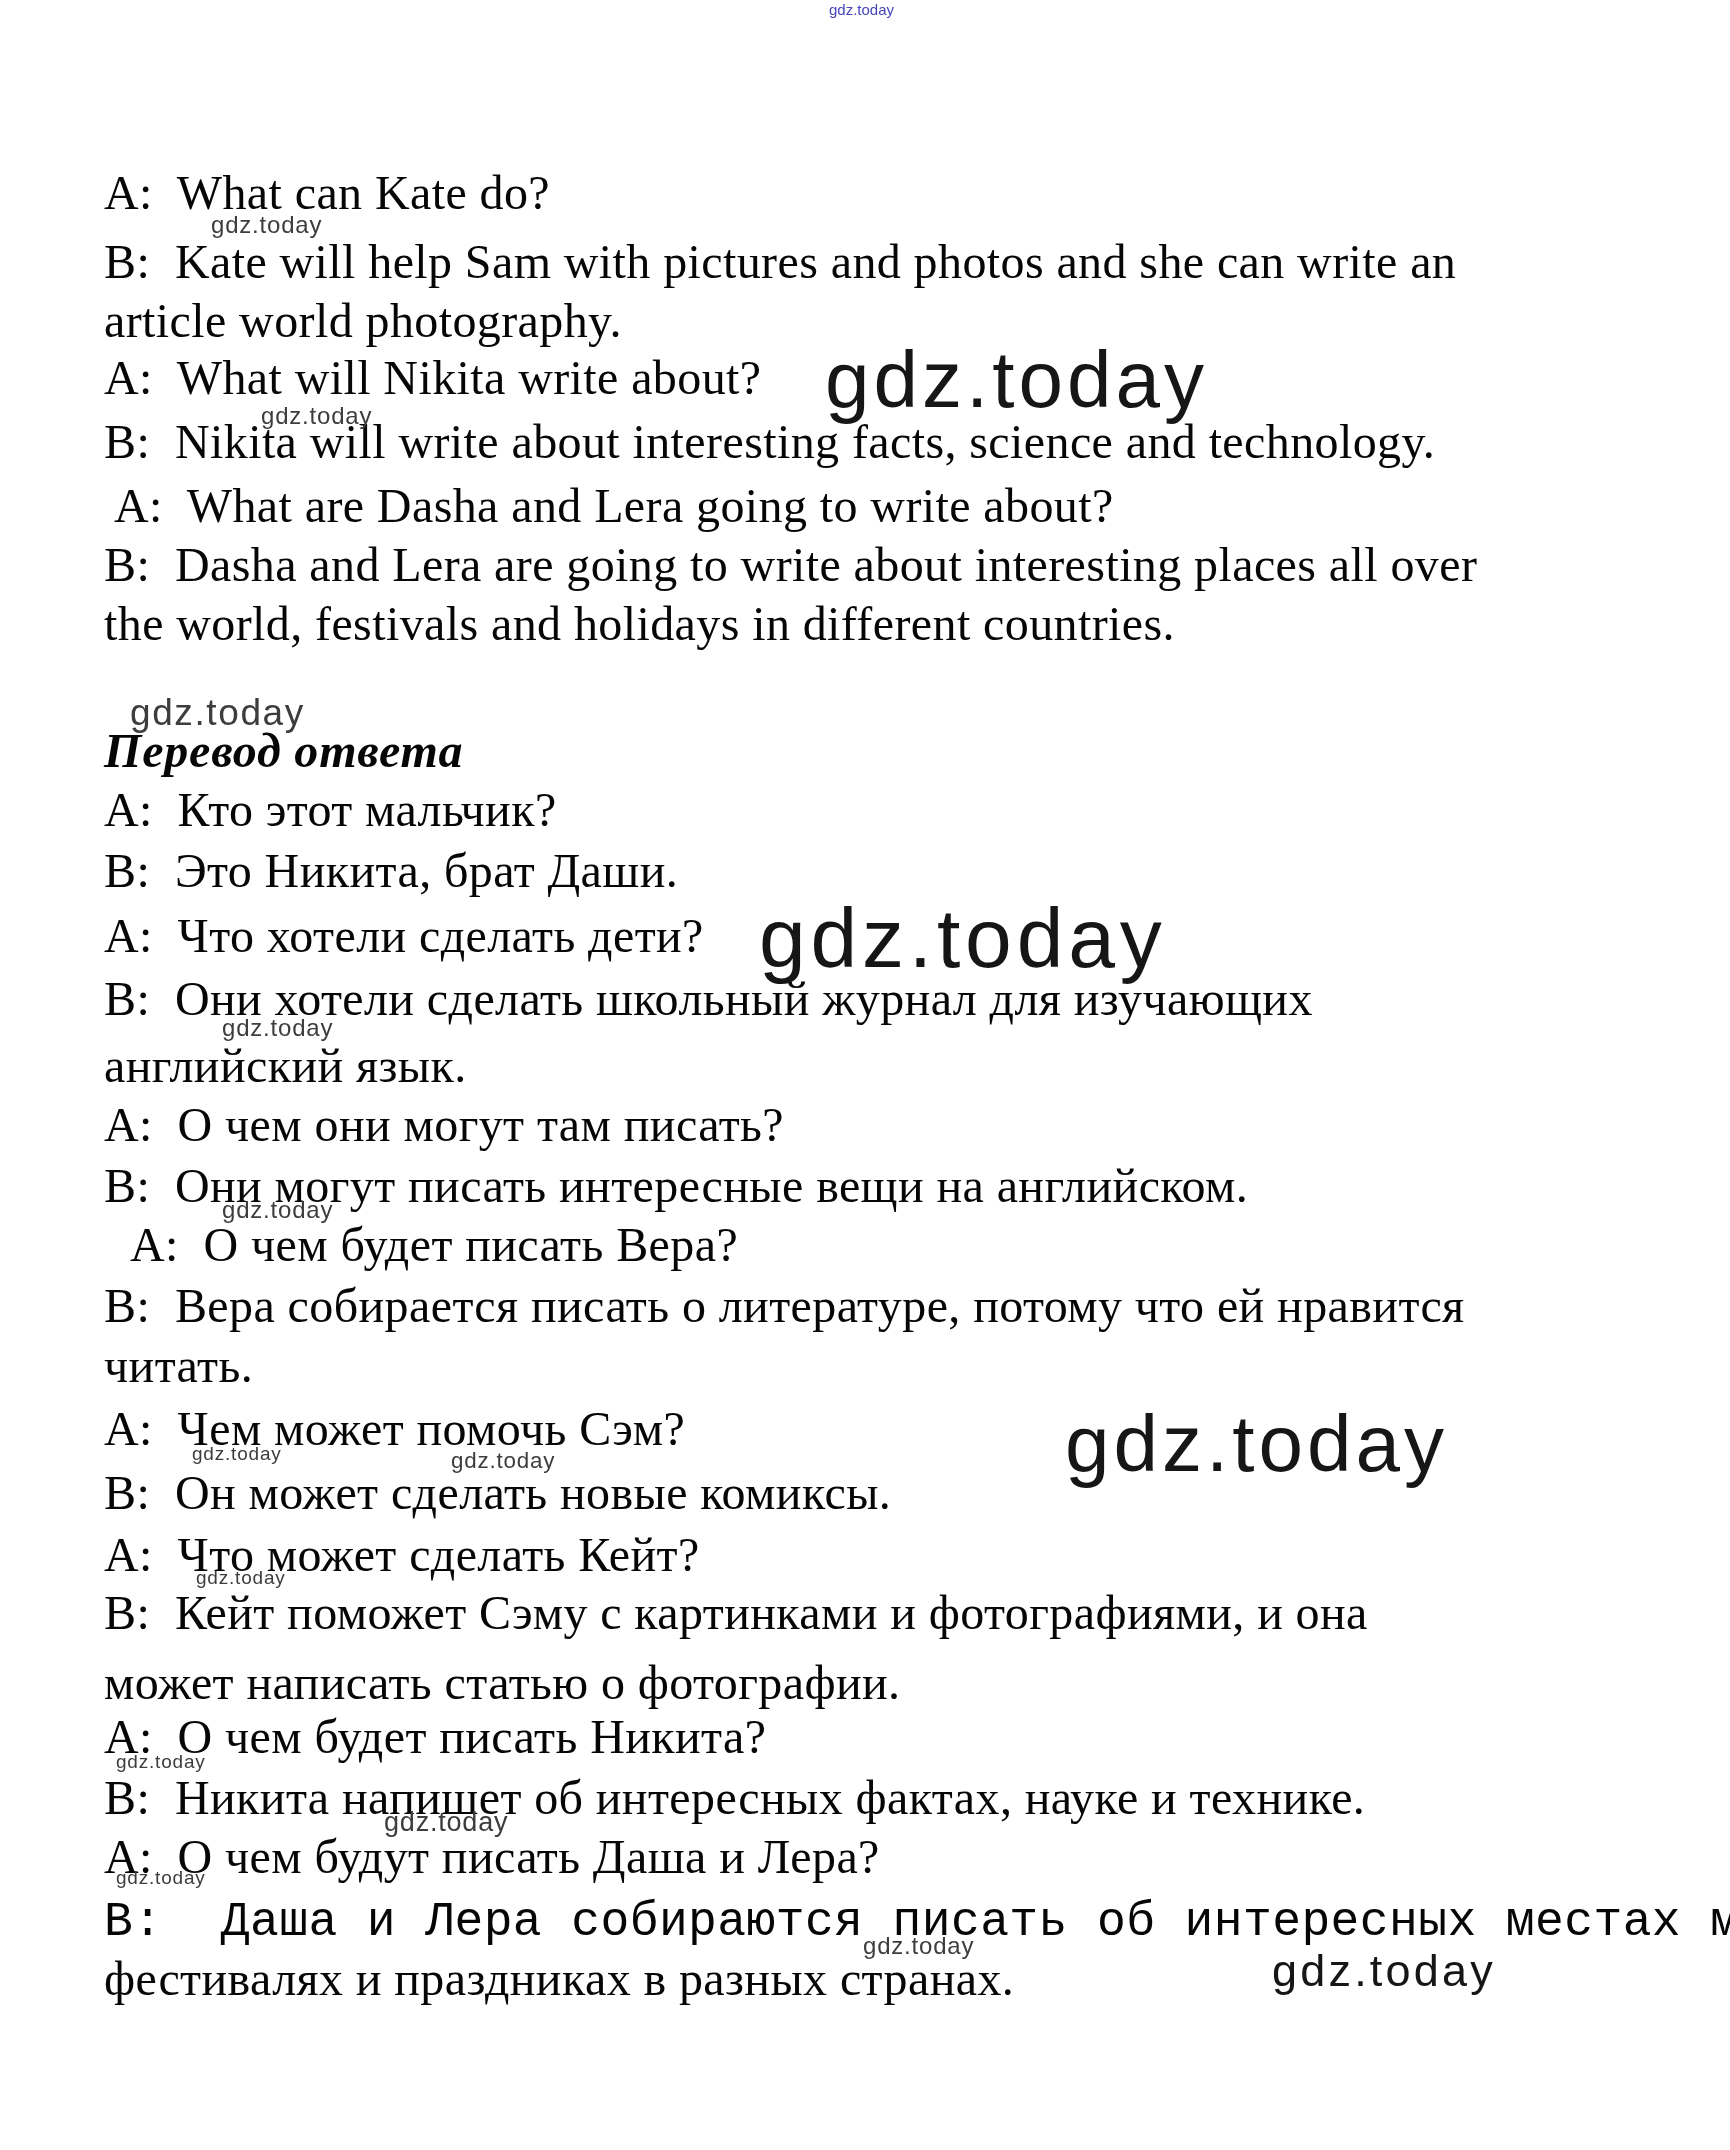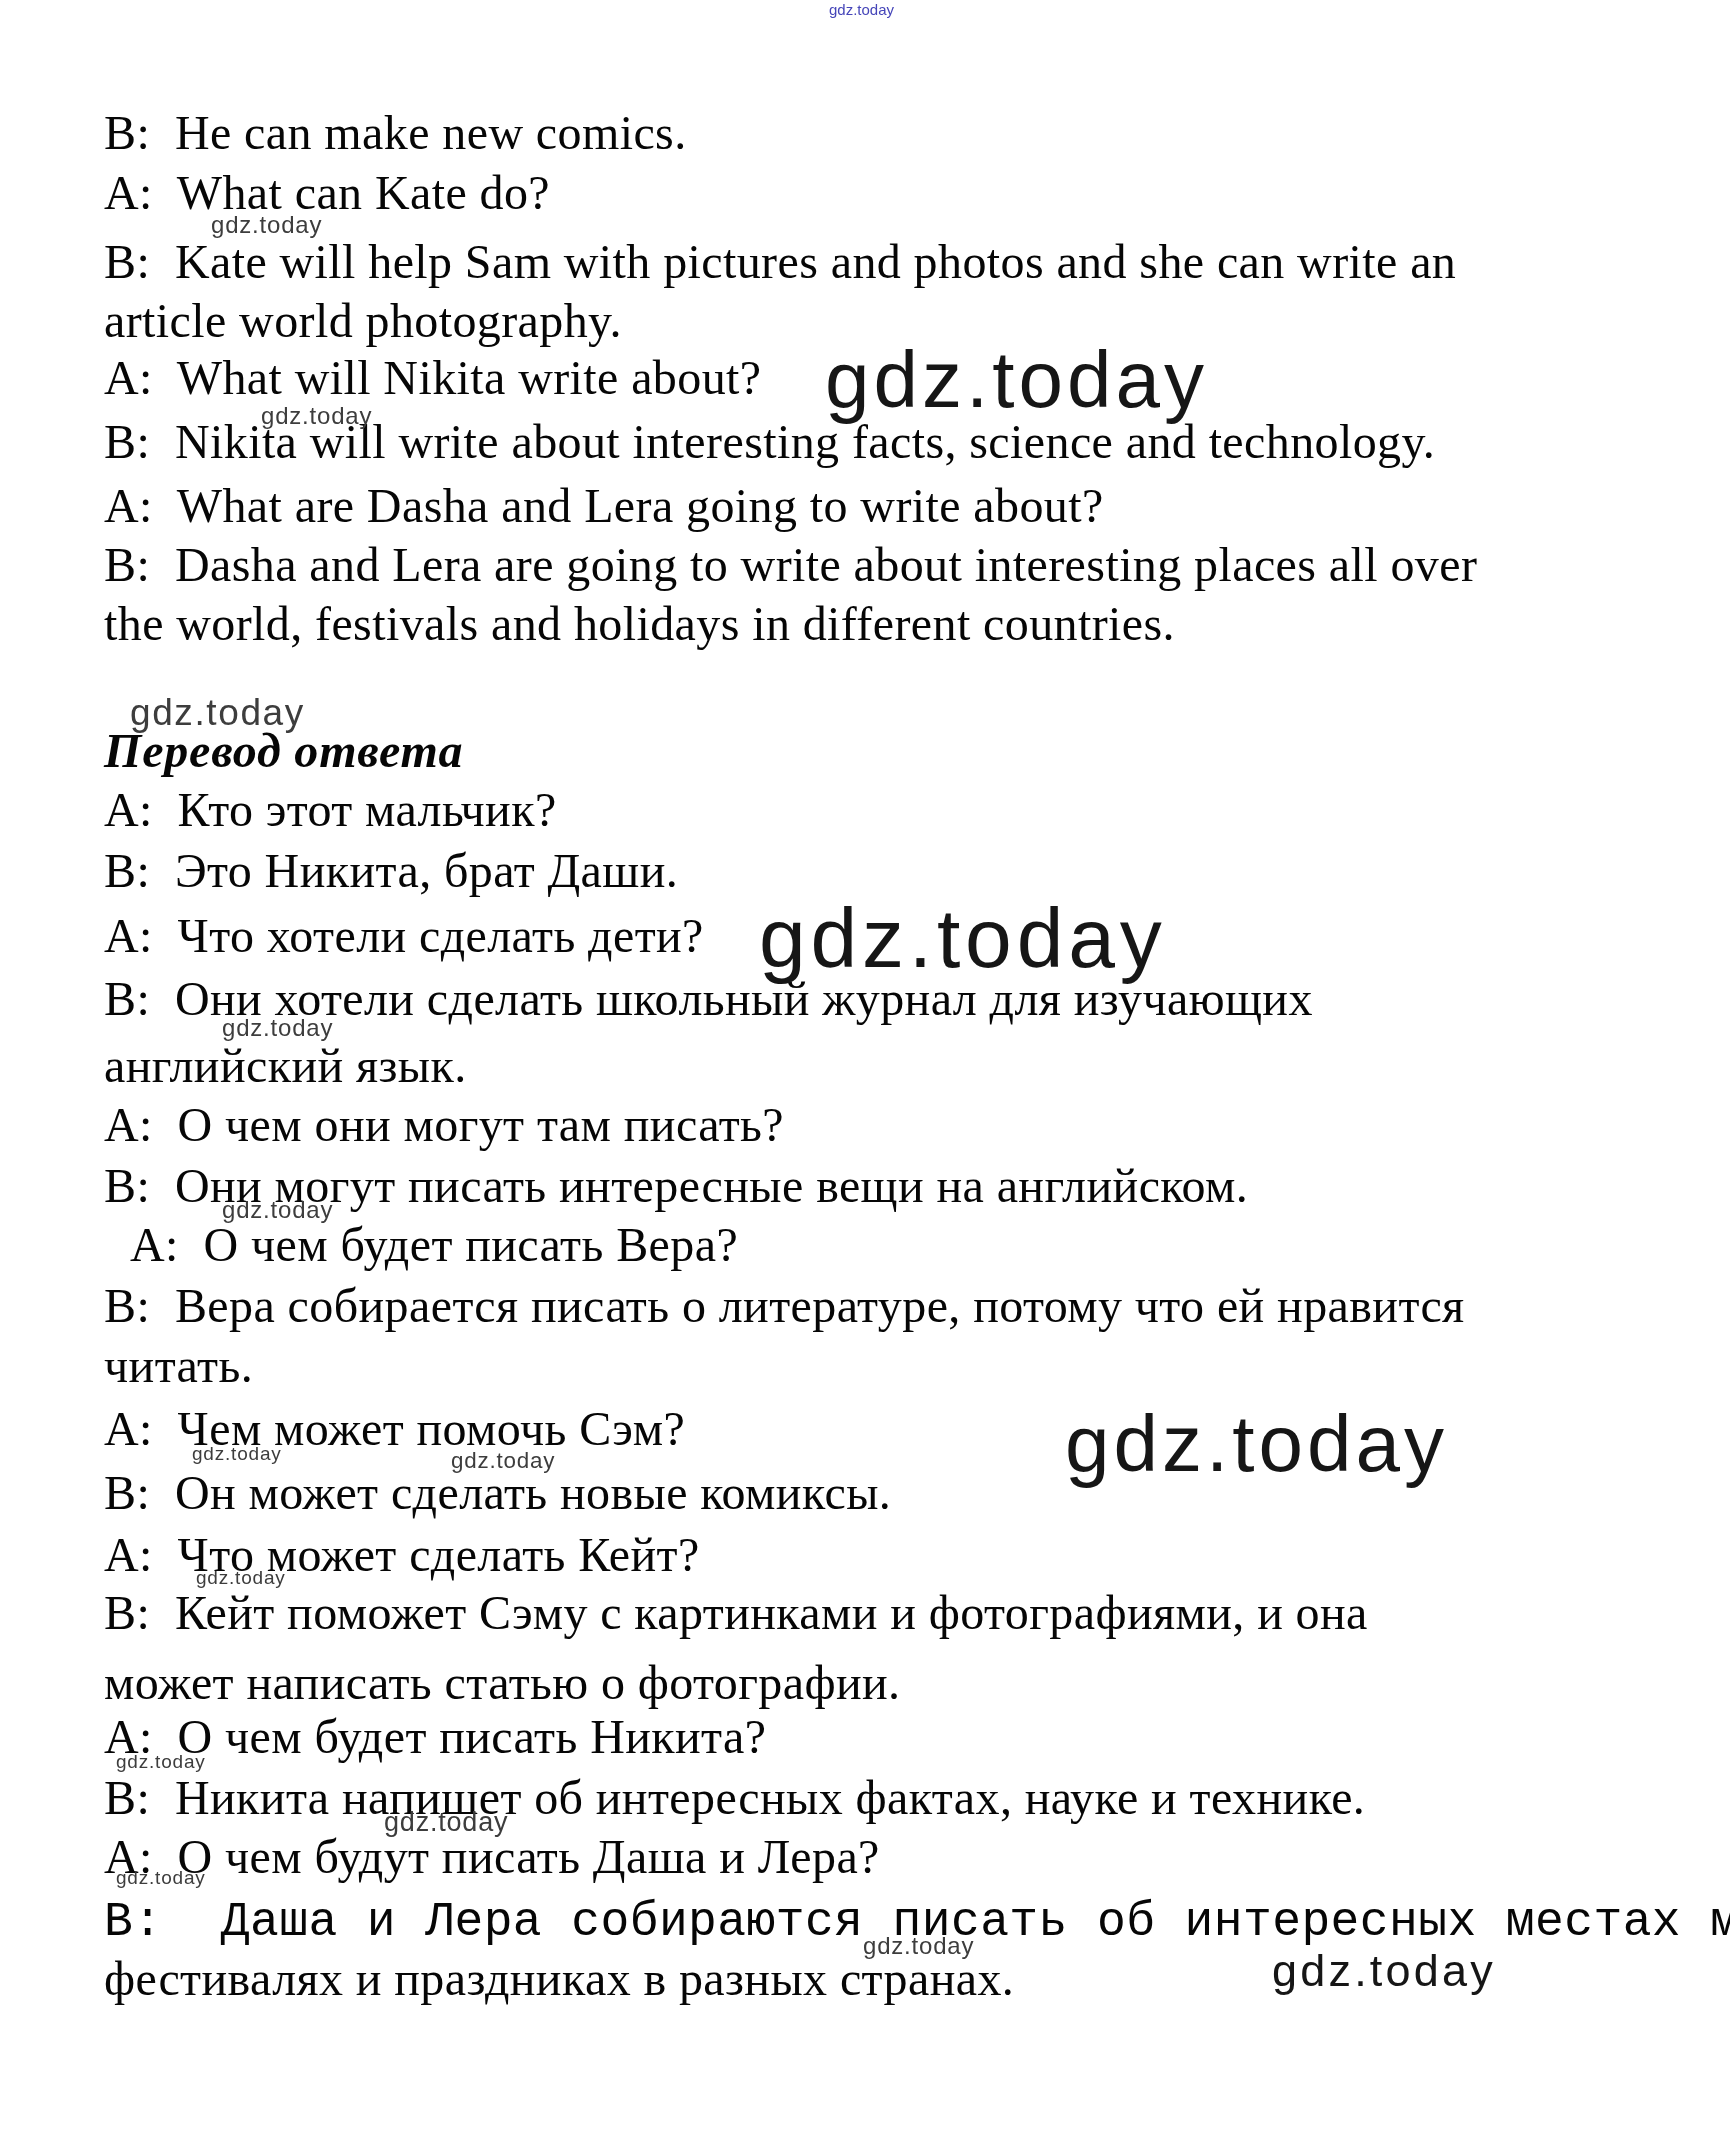--- a/index.html
+++ b/index.html
@@ -29,27 +29,26 @@
     font-family:"Liberation Sans", sans-serif;
     font-weight:300;
     line-height:1;
     white-space:pre;
   }
 </style>
 </head>
 <body>
 
 <div id="page">
-    <div class="line" style="top: 109px;">B:  He can make new comics.</div>
     <div class="line" style="top: 169px;">A:  What can Kate do?</div>
     <div class="line" style="top: 238px;">B:  Kate will help Sam with pictures and photos and she can write an</div>
     <div class="line" style="top: 297px;">article world photography.</div>
     <div class="line" style="top: 354px;">A:  What will Nikita write about?</div>
     <div class="line" style="top: 418px;">B:  Nikita will write about interesting facts, science and technology.</div>
-    <div class="line" style="top: 482px;">A:  What are Dasha and Lera going to write about?</div>
+    <div class="line" style="top: 482px; margin-left: 10px;">A:  What are Dasha and Lera going to write about?</div>
     <div class="line" style="top: 541px;">B:  Dasha and Lera are going to write about interesting places all over</div>
     <div class="line" style="top: 600px;">the world, festivals and holidays in different countries.</div>
     <div class="line heading" style="top: 727px;">Перевод ответа</div>
     <div class="line" style="top: 786px;">A:  Кто этот мальчик?</div>
     <div class="line" style="top: 847px;">B:  Это Никита, брат Даши.</div>
     <div class="line" style="top: 912px;">A:  Что хотели сделать дети?</div>
     <div class="line" style="top: 975px; text-align: right;">B:  Они хотели сделать школьный журнал для изучающих</div>
     <div class="line" style="top: 1042px;">английский язык.</div>
     <div class="line" style="top: 1101px;">A:  О чем они могут там писать?</div>
     <div class="line" style="top: 1162px;">B:  Они могут писать интересные вещи на английском.</div>

